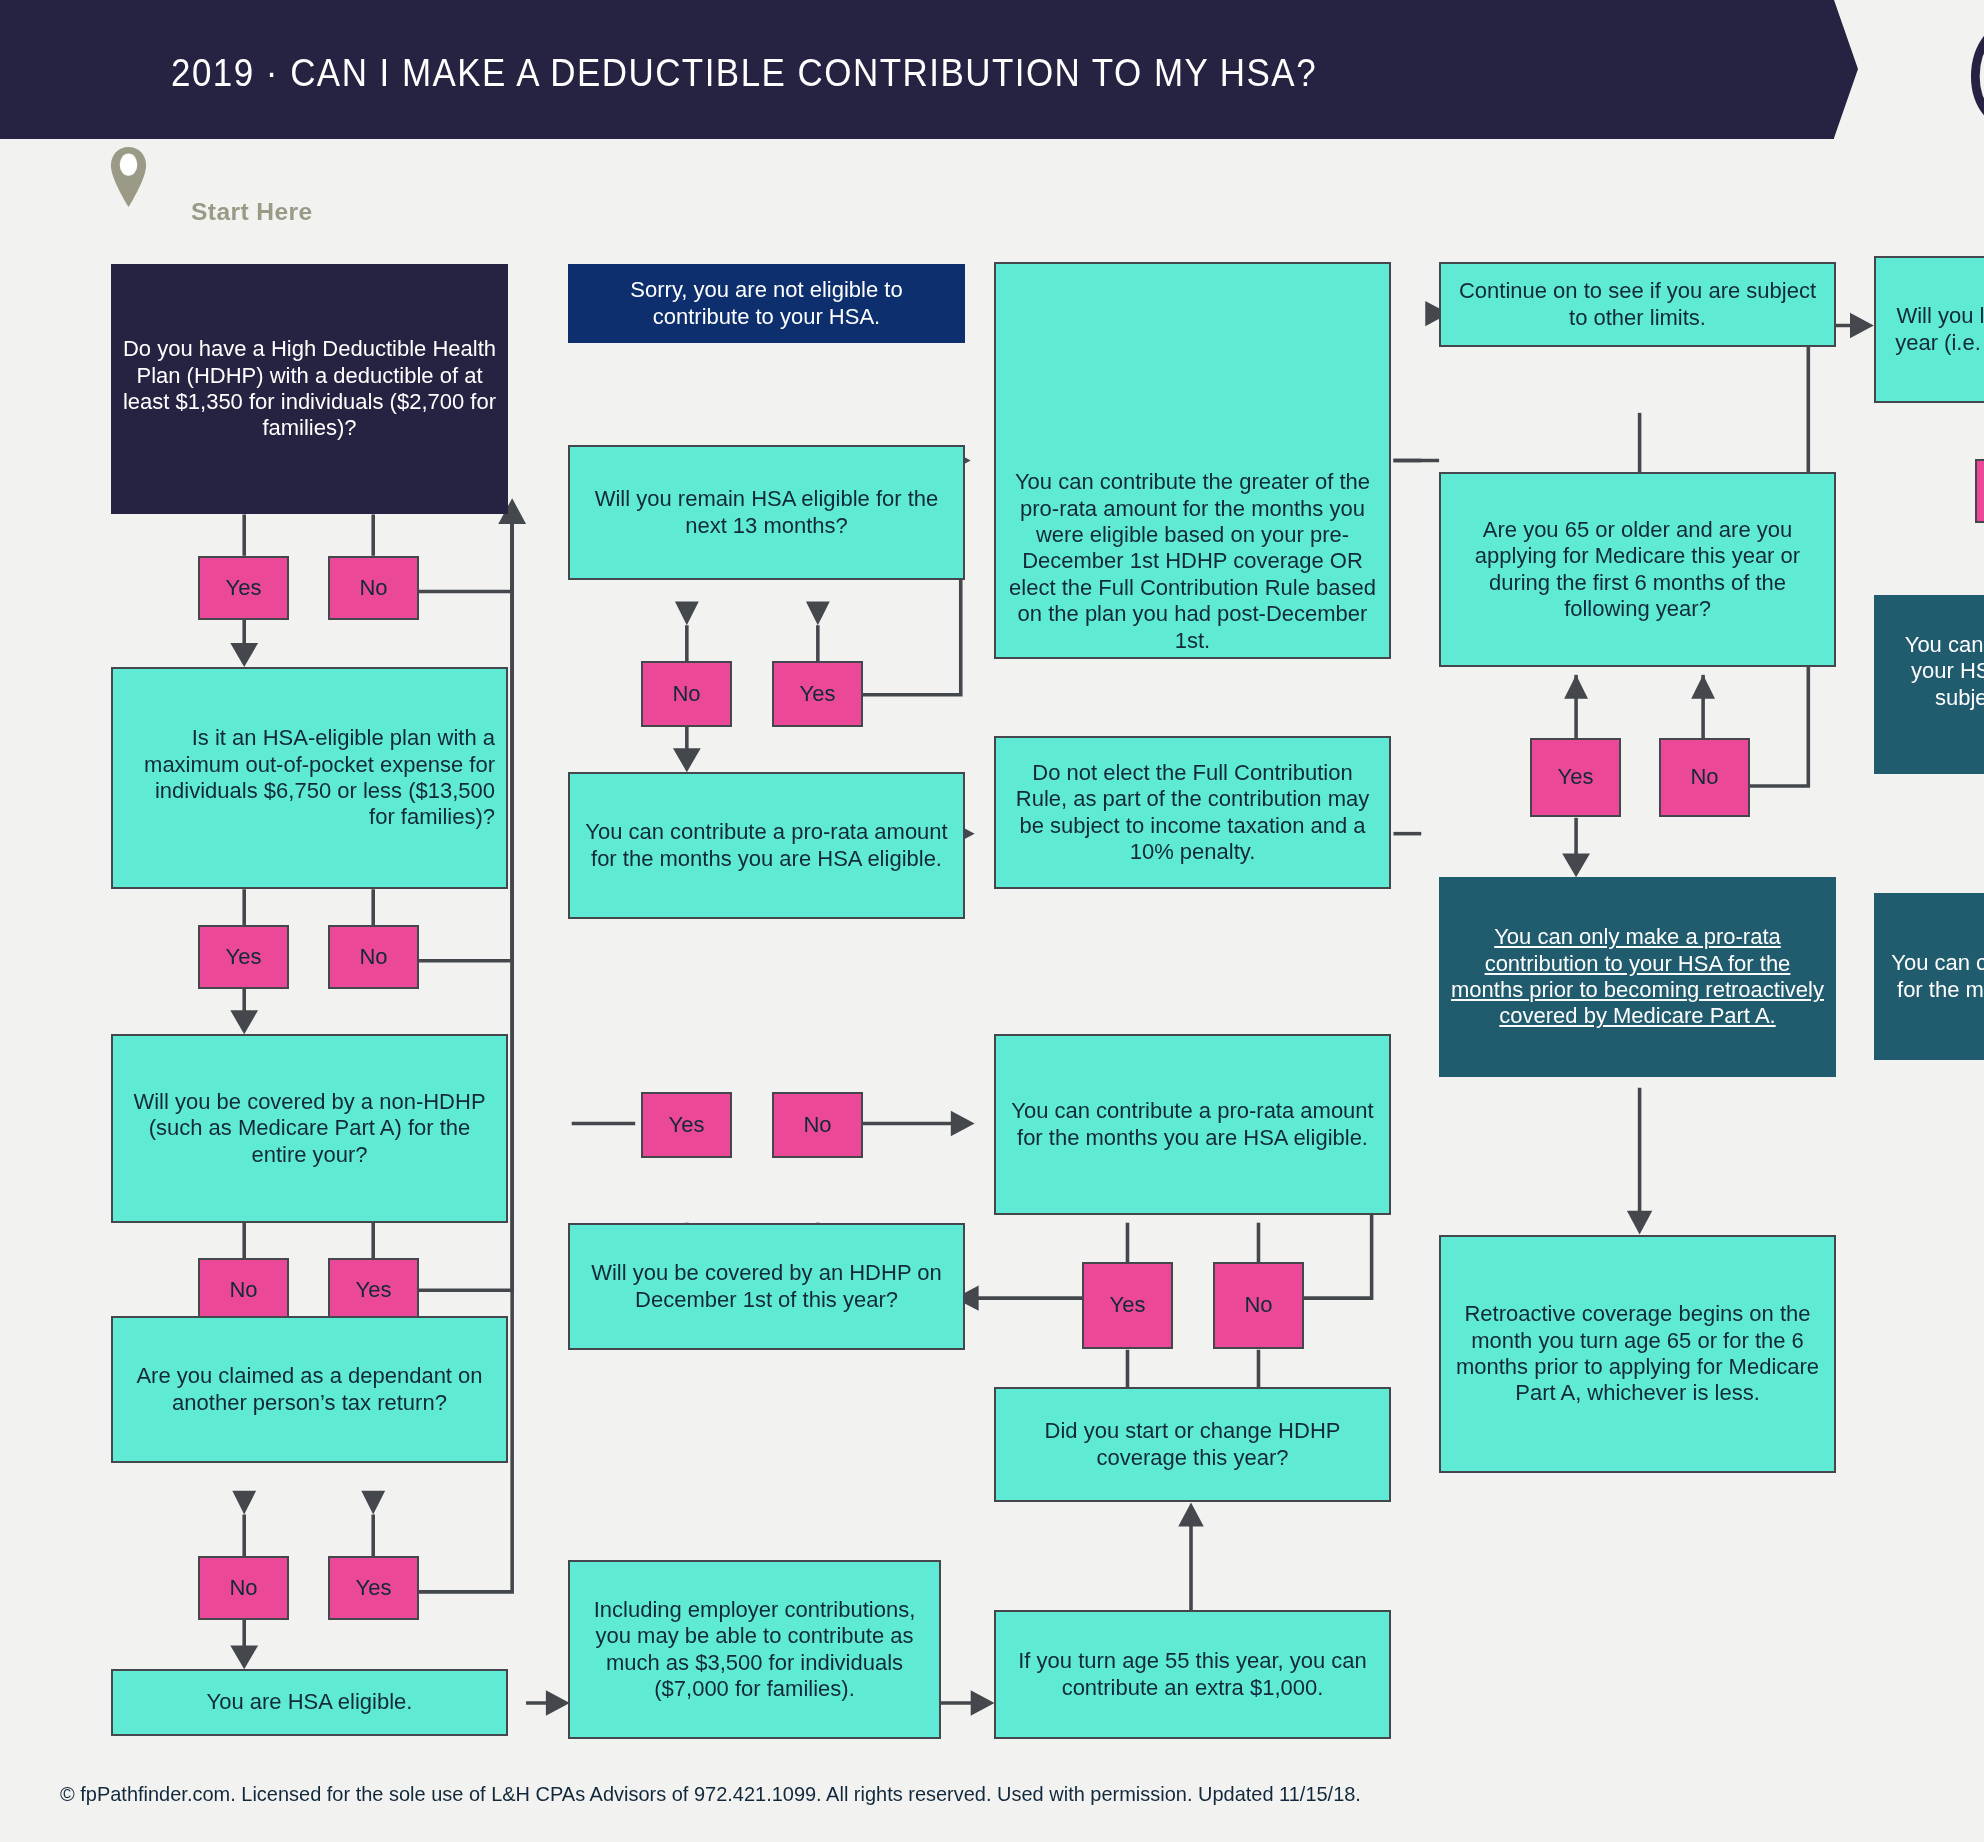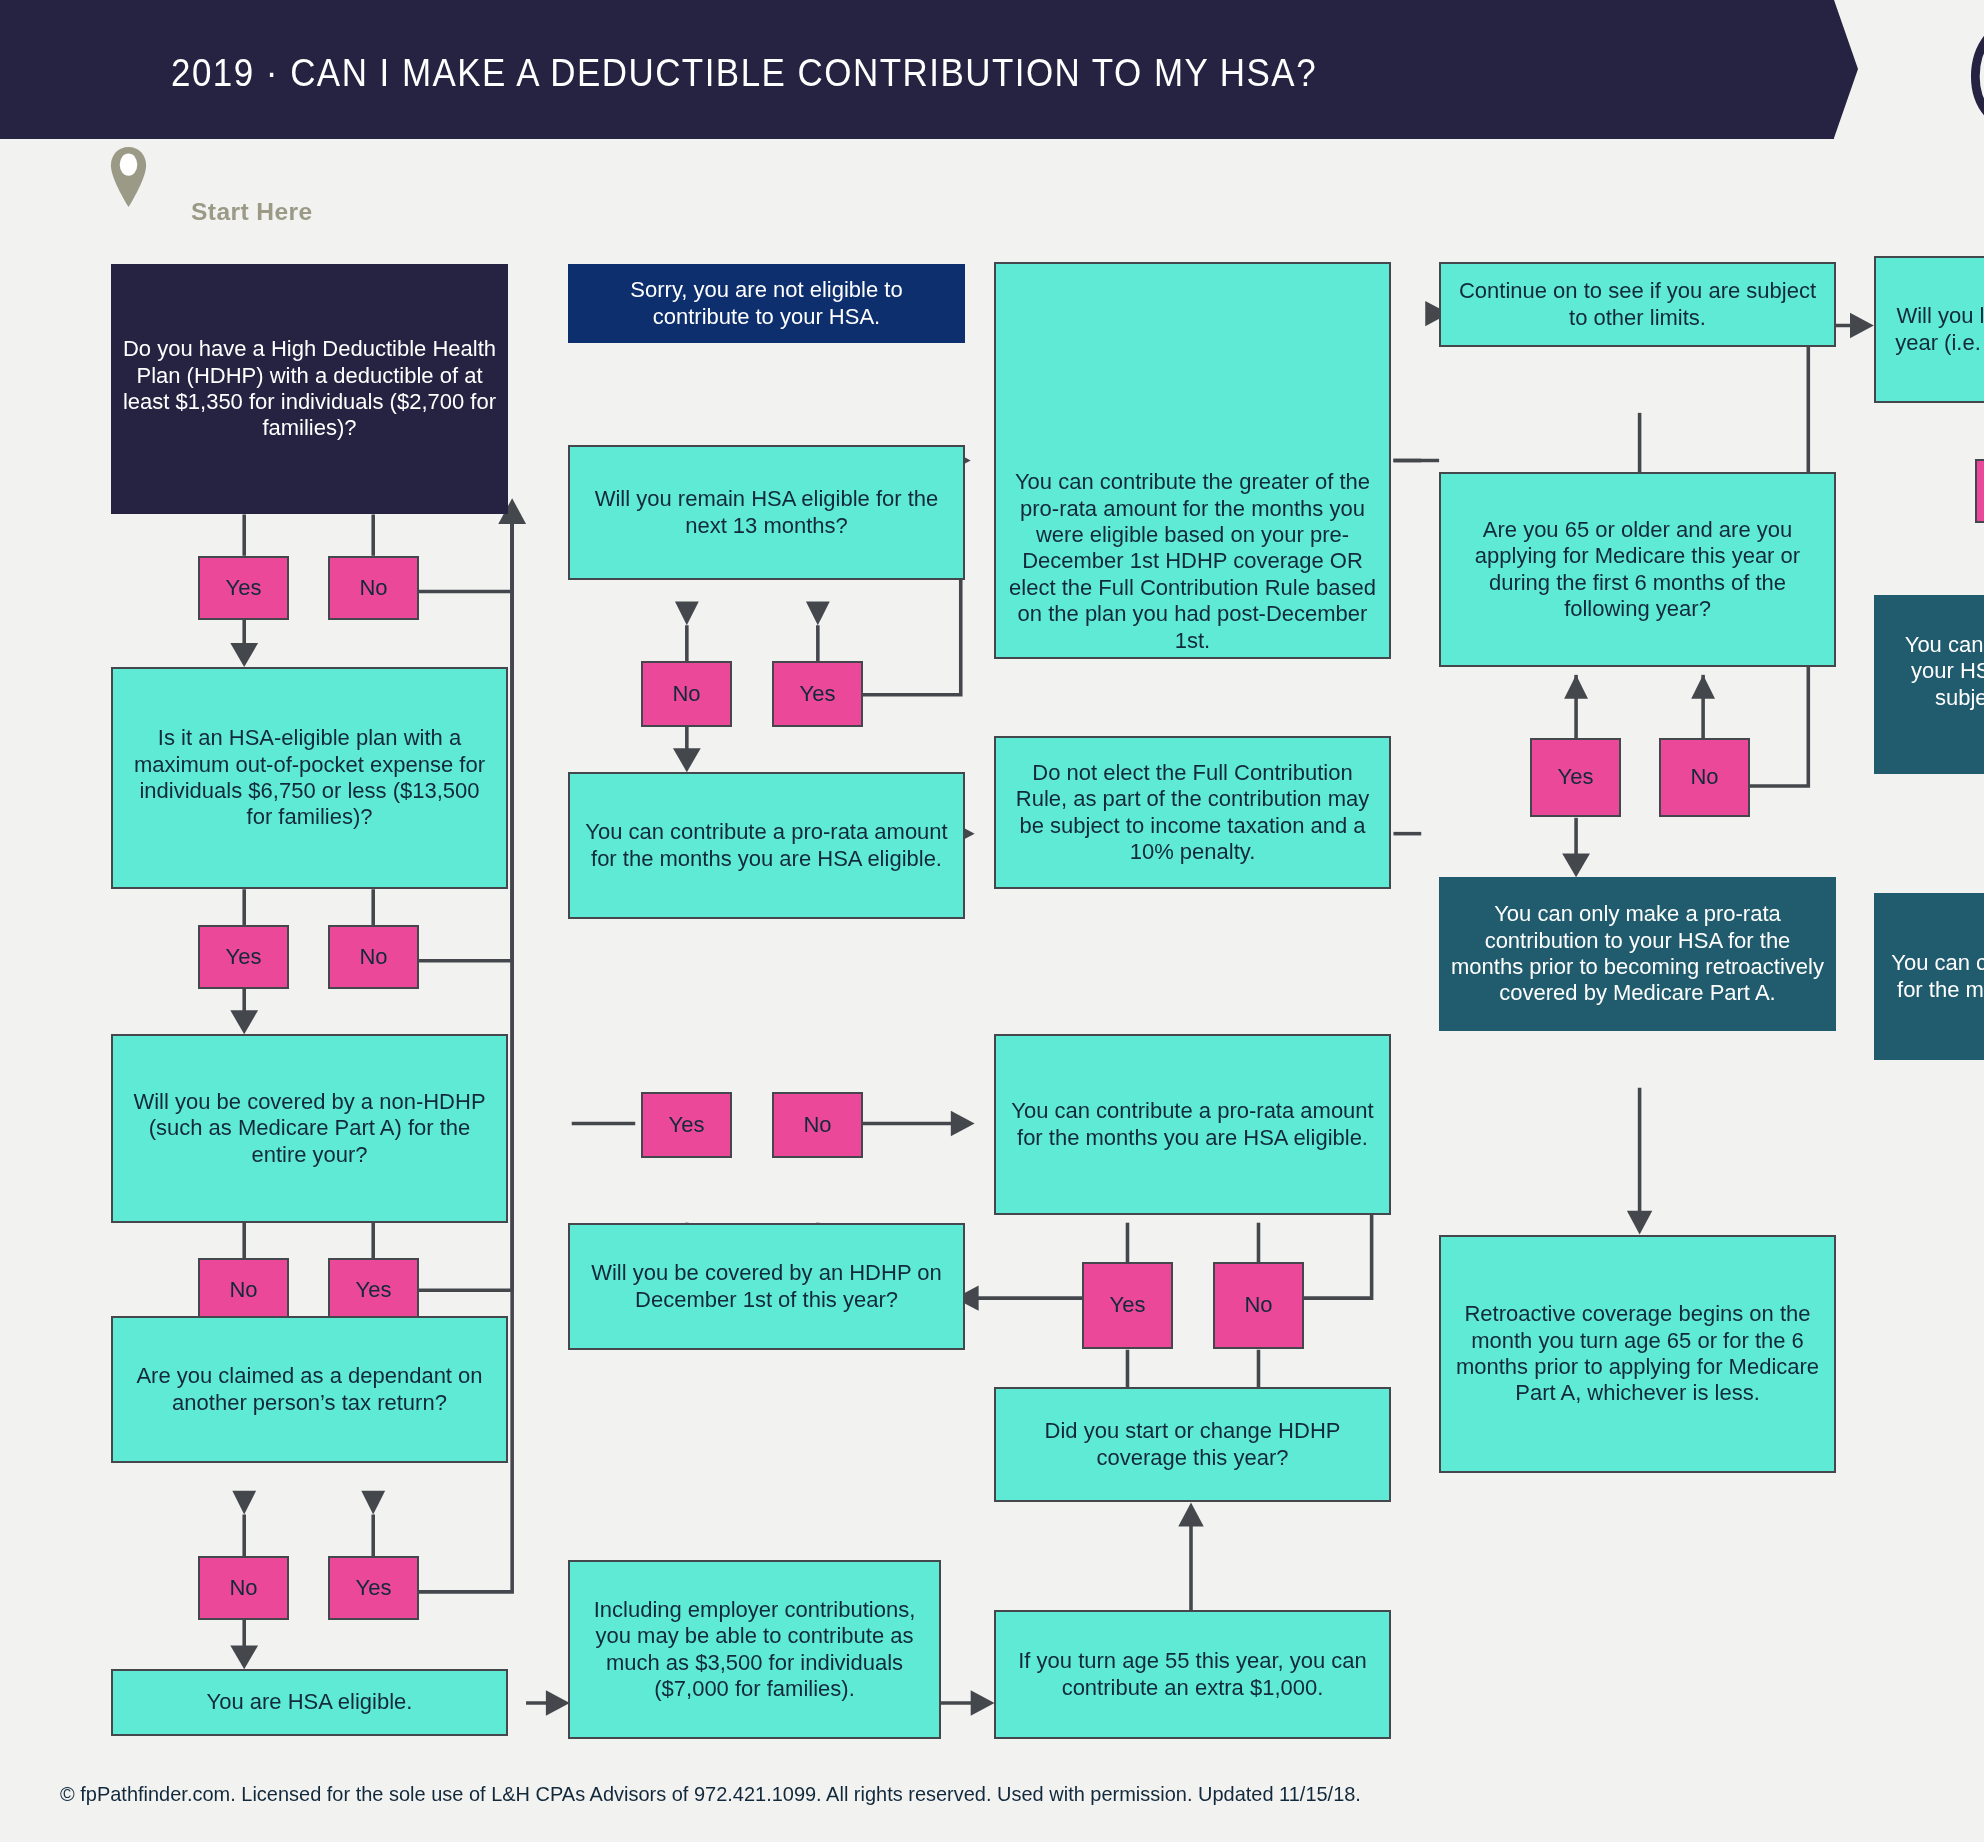--- a/index.html
+++ b/index.html
@@ -171,21 +171,21 @@
 <div class="node dark" style="left:111px;top:264px;width:397px;height:250px;">
   <span class="txt">Do you have a High Deductible Health Plan (HDHP) with a deductible of at least $1,350 for individuals ($2,700 for families)?</span>
 </div>
 <div class="node yn" style="left:198px;top:556px;width:91px;height:64px;">
   <span class="txt">Yes</span>
 </div>
 <div class="node yn" style="left:328px;top:556px;width:91px;height:64px;">
   <span class="txt">No</span>
 </div>
 
-<div class="node q" style="left:111px;top:667px;width:397px;height:222px;">
+<div class="node q" style="left:111px;top:667px;width:397px;height:222px;text-align:right;">
   <span class="txt">Is it an HSA-eligible plan with a maximum out-of-pocket expense for individuals $6,750 or less ($13,500 for families)?</span>
 </div>
 <div class="node yn" style="left:198px;top:925px;width:91px;height:64px;">
   <span class="txt">Yes</span>
 </div>
 <div class="node yn" style="left:328px;top:925px;width:91px;height:64px;">
   <span class="txt">No</span>
 </div>
 
 <div class="node q" style="left:111px;top:1034px;width:397px;height:189px;">
@@ -277,21 +277,21 @@
 <div class="node q" style="left:1439px;top:472px;width:397px;height:195px;">
   <span class="txt">Are you 65 or older and are you applying for Medicare this year or during the first 6 months of the following year?</span>
 </div>
 <div class="node yn" style="left:1530px;top:738px;width:91px;height:79px;">
   <span class="txt">Yes</span>
 </div>
 <div class="node yn" style="left:1659px;top:738px;width:91px;height:79px;">
   <span class="txt">No</span>
 </div>
 
-<div class="node teal" style="left:1439px;top:877px;width:397px;height:154px;">
+<div class="node teal" style="left:1439px;top:877px;width:397px;height:200px;text-decoration:underline;">
   <span class="txt">You can only make a pro-rata contribution to your HSA for the months prior to becoming retroactively covered by Medicare Part A.</span>
 </div>
 
 <div class="node q" style="left:1439px;top:1235px;width:397px;height:238px;">
   <span class="txt">Retroactive coverage begins on the month you turn age 65 or for the 6 months prior to applying for Medicare Part A, whichever is less.</span>
 </div>
 
 <div class="node q" style="left:1874px;top:256px;width:397px;height:147px;">
   <span class="txt">Will you lose your HSA eligibility this year (i.e. not covered by an HDHP)?</span>
 </div>

